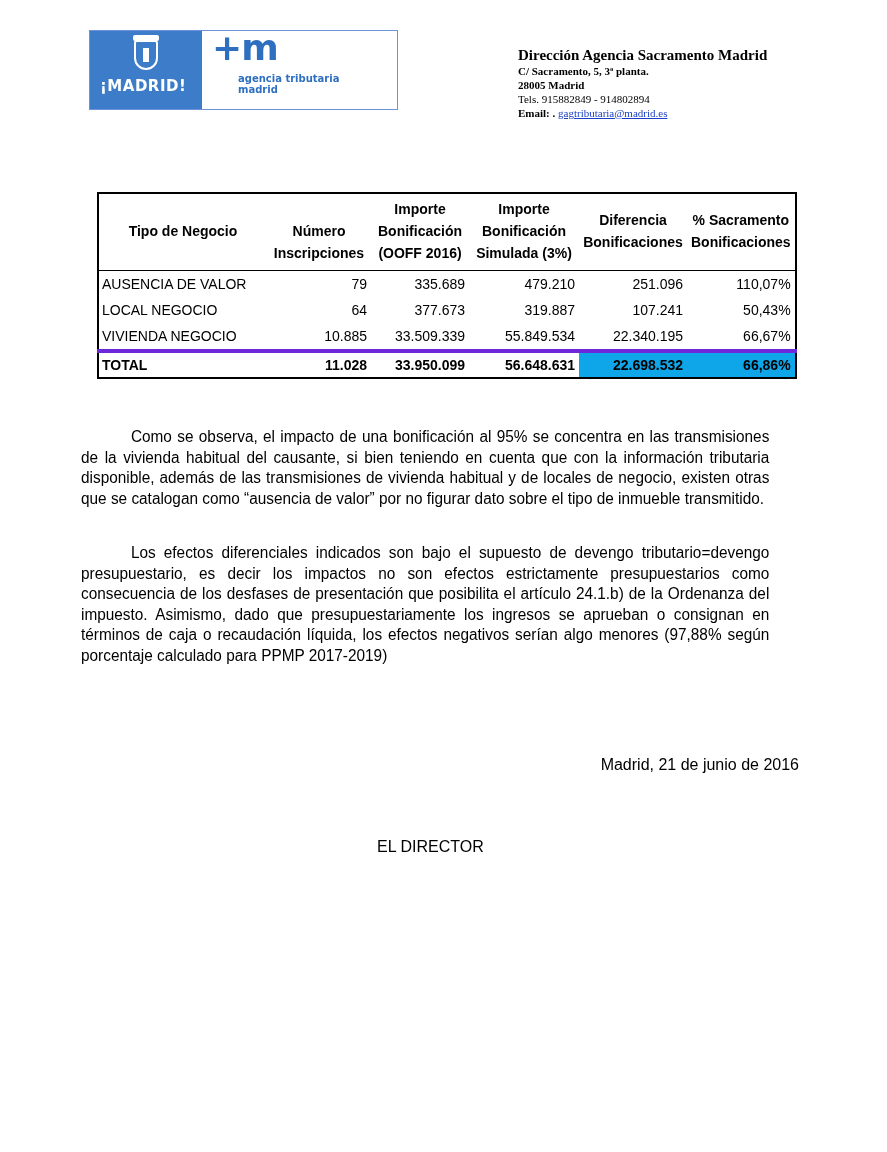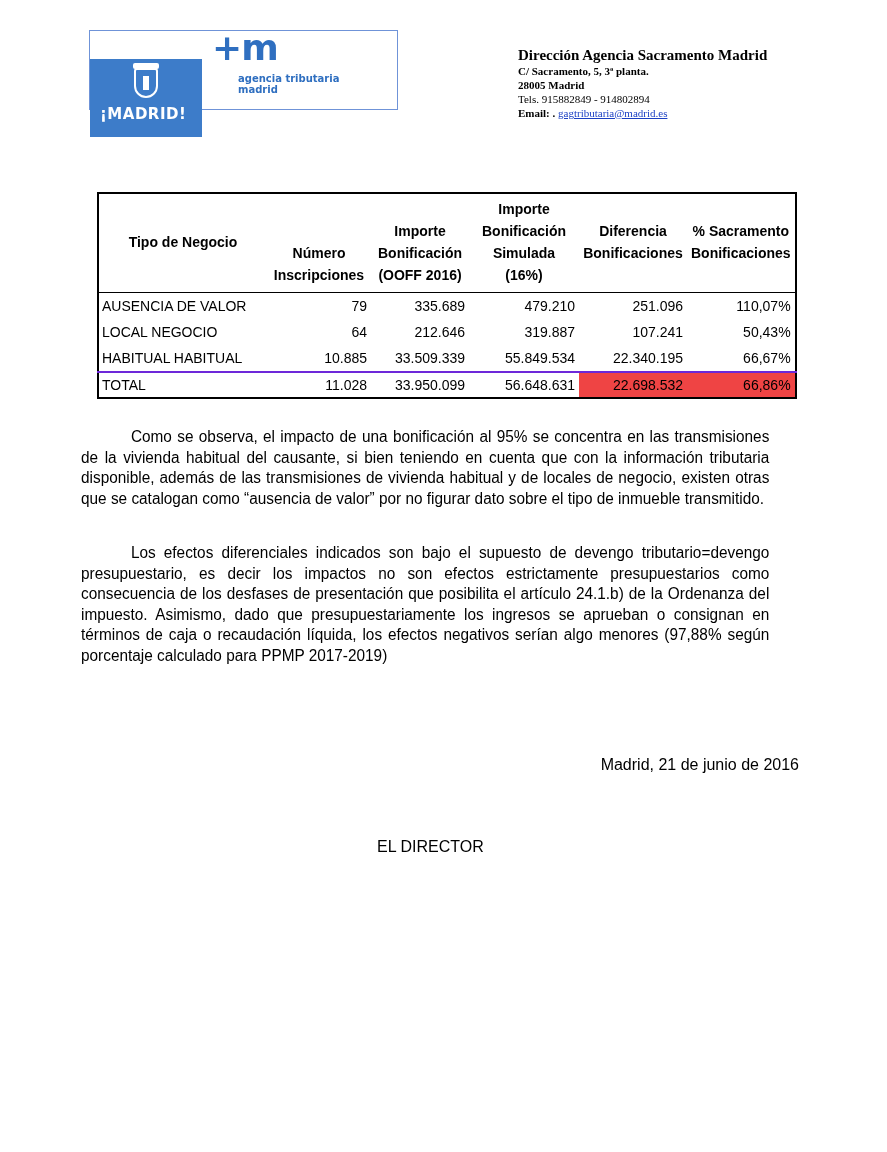--- a/index.html
+++ b/index.html
@@ -1,20 +1,20 @@
 <!DOCTYPE html>
 <html><head>
 <meta charset="utf-8">
 <style>
   html, body { margin: 0; padding: 0; background: #ffffff; }
   body { width: 887px; height: 1152px; position: relative; overflow: hidden; font-family: "Liberation Sans", sans-serif; color: #000; }
 
   
   .logo { position: absolute; left: 89px; top: 30px; width: 309px; height: 80px; border: 1px solid #6f93d8; box-sizing: border-box; display: flex; background: #fff; }
-  .logo-left { width: 112px; height: 100%; background: #3d7cc9; position: relative; margin-top: 28px; }
+  .logo-left { width: 112px; height: 100%; background: #3d7cc9; position: relative; }
   .crest { position: absolute; left: 44px; top: 9px; width: 24px; height: 30px; border: 2px solid #fff; border-radius: 3px 3px 12px 12px; box-sizing: border-box; }
   .crest::before { content: ""; position: absolute; left: -3px; top: -7px; width: 26px; height: 6px; background: #fff; border-radius: 2px; }
   .crest::after { content: ""; position: absolute; left: 7px; top: 6px; width: 6px; height: 14px; background: #fff; }
   .madrid-word { position: absolute; left: 10px; top: 46px; color: #fff; font-family: "DejaVu Sans", sans-serif; font-weight: bold; font-size: 15px; letter-spacing: 0.5px; }
   .logo-right { flex: 1; position: relative; }
   .plusm { position: absolute; left: 10px; top: -4px; color: #2f6fc0; font-family: "DejaVu Sans", sans-serif; font-weight: bold; font-size: 36px; letter-spacing: -1px; }
   .agency { position: absolute; left: 36px; top: 42px; color: #2f6fc0; font-family: "DejaVu Sans", sans-serif; font-weight: bold; font-size: 10px; line-height: 11px; }
 
   
   .addr { position: absolute; left: 518px; top: 46px; font-family: "Liberation Serif", serif; font-size: 11px; line-height: 14px; }
@@ -22,22 +22,22 @@
   .addr .b { font-weight: bold; }
   .addr a { color: #1a3fc4; text-decoration: underline; }
 
   
   table.data { position: absolute; left: 97px; top: 192px; border-collapse: collapse; font-family: "Liberation Sans", sans-serif; font-size: 14px; border: 2px solid #000; }
   table.data th { font-weight: bold; text-align: center; vertical-align: bottom; padding: 4px 4px 6px 4px; line-height: 22px; border-bottom: 1px solid #000; }
   table.data th.tipo { vertical-align: middle; text-align: center; }
   table.data th.diff { vertical-align: middle; text-align: center; }
   table.data td { text-align: right; padding: 1px 4px; height: 24px; margin-top: 32px; }
   table.data td.label { text-align: left; padding-left: 3px; }
-  table.data tr.total td { font-weight: normal; border-top: 2px solid #6d28d9; height: 22px; }
-  table.data td.hl { background: #ef4444; }
+  table.data tr.total td { font-weight: bold; border-top: 4px solid #6d28d9; height: 22px; }
+  table.data td.hl { background: #0ea5e9; }
 
   
   .para { position: absolute; left: 81px; width: 717px; font-family: "Liberation Sans", sans-serif; font-size: 16px; line-height: 20.5px; text-align: justify; margin: 0; text-indent: 52px; transform: scaleX(0.96); transform-origin: left top; }
   .p1 { top: 427px; }
   .p2 { top: 543px; }
 
   .date { position: absolute; right: 88px; top: 756px; font-size: 16px; }
   .director { position: absolute; left: 377px; top: 838px; font-size: 16px; }
 </style>
 </head>
@@ -67,44 +67,44 @@
     <a>gagtributaria@madrid.es</a>
   </div>
 </div>
 
 <table class="data">
   <thead>
     <tr>
       <th class="tipo" style="width:160px"><span>Tipo de Negocio</span></th>
       <th style="width:96px"><span>Número</span><br><span>Inscripciones</span></th>
       <th style="width:90px"><span>Importe</span><br><span>Bonificación</span><br><span>(OOFF 2016)</span></th>
-      <th style="width:102px"><span>Importe</span><br><span>Bonificación</span><br><span>Simulada (16%)</span></th>
+      <th style="width:102px"><span>Importe</span><br><span>Bonificación</span><br><span>Simulada (3%)</span></th>
       <th class="diff" style="width:100px"><span>Diferencia</span><br><span>Bonificaciones</span></th>
       <th class="diff" style="width:96px"><span>% Sacramento</span><br><span>Bonificaciones</span></th>
     </tr>
   </thead>
   <tbody>
     <tr>
       <td class="label">AUSENCIA DE VALOR</td>
       <td>79</td>
       <td>335.689</td>
       <td>479.210</td>
       <td>251.096</td>
       <td>110,07%</td>
     </tr>
     <tr>
       <td class="label">LOCAL NEGOCIO</td>
       <td>64</td>
-      <td>212.646</td>
+      <td>377.673</td>
       <td>319.887</td>
       <td>107.241</td>
       <td>50,43%</td>
     </tr>
     <tr>
-      <td class="label">HABITUAL HABITUAL</td>
+      <td class="label">VIVIENDA NEGOCIO</td>
       <td>10.885</td>
       <td>33.509.339</td>
       <td>55.849.534</td>
       <td>22.340.195</td>
       <td>66,67%</td>
     </tr>
     <tr class="total">
       <td class="label">TOTAL</td>
       <td>11.028</td>
       <td>33.950.099</td>

